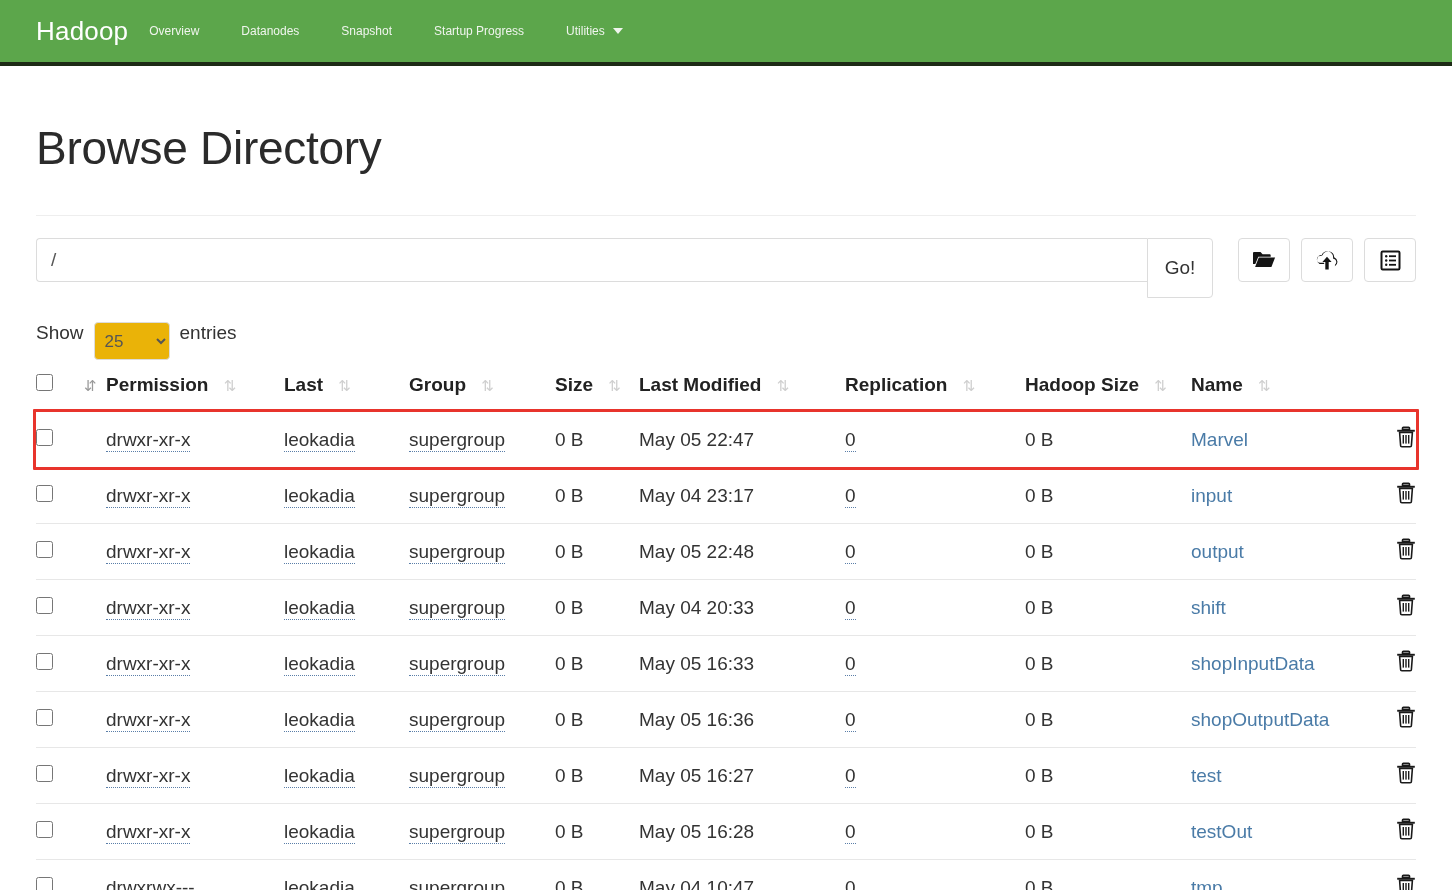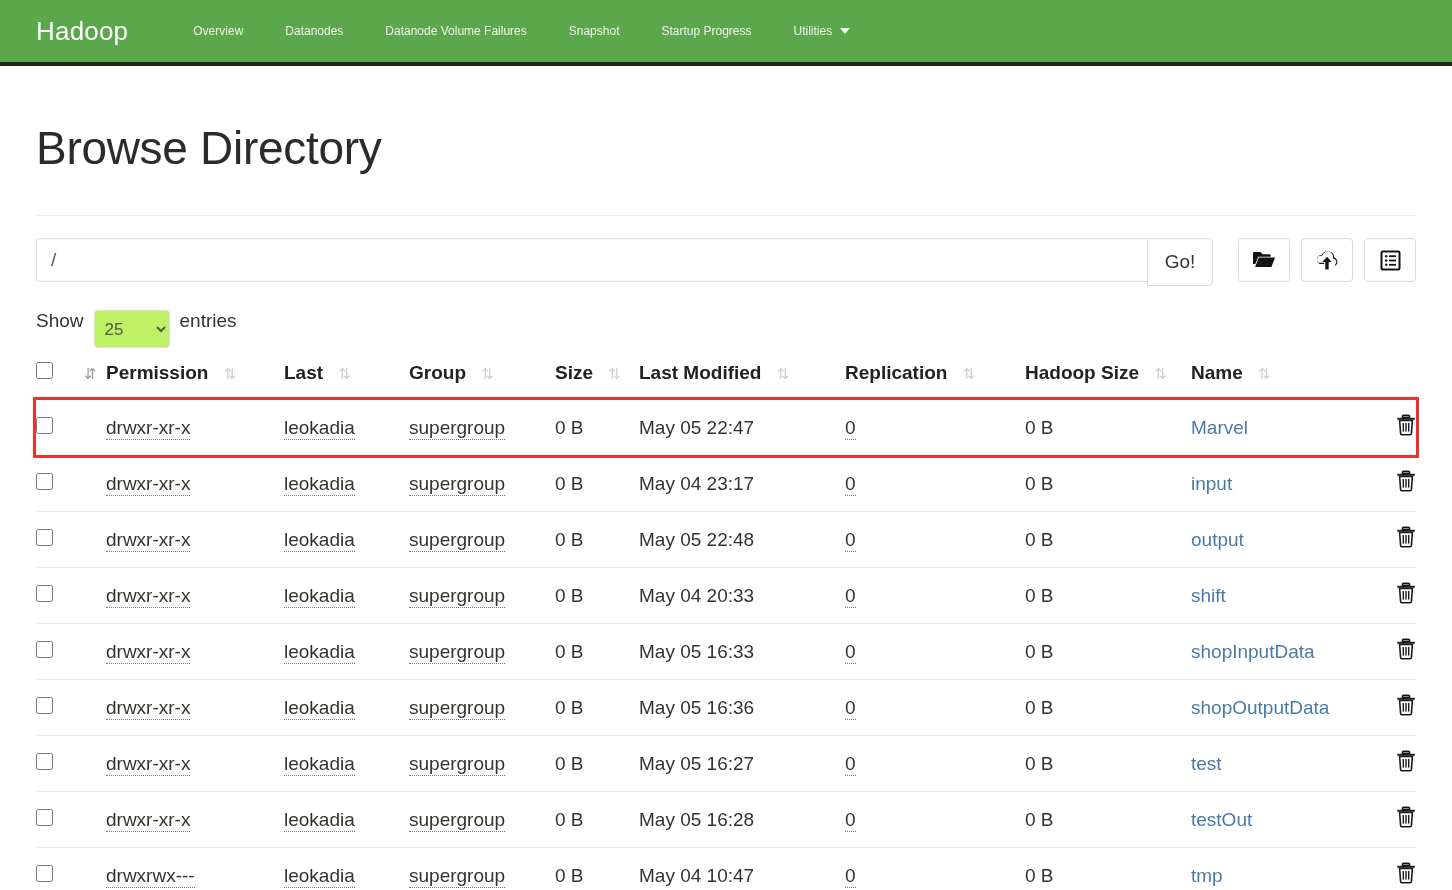--- a/index.html
+++ b/index.html
@@ -19,21 +19,20 @@
     display: flex;
     align-items: center;
     padding-left: 36px;
     white-space: nowrap;
   }
   .brand {
     color: #ffffff;
     font-size: 26px;
     font-weight: 400;
     letter-spacing: .2px;
-    margin-right: 44px;
     text-decoration: none;
   }
   .nav-links { display: flex; align-items: center; }
   .nav-link {
     color: #f0f5ee;
     font-size: 12px;
     text-decoration: none;
     padding: 0 21px;
     display: inline-flex;
     align-items: center;
@@ -84,21 +83,21 @@
     color: #555;
     padding: 6px 14px;
     border: 1px solid #dcdcdc;
     border-right: none;
     border-radius: 4px 0 0 4px;
     background: #fff;
     outline: none;
     font-family: "Liberation Sans", sans-serif;
   }
   .go-btn {
-    height: 48px;
+    height: 60px;
     min-width: 66px;
     font-size: 19px;
     color: #333;
     background: #ffffff;
     border: 1px solid #dcdcdc;
     border-radius: 0 4px 4px 0;
     cursor: pointer;
     font-family: "Liberation Sans", sans-serif;
     text-align: center;
   }
@@ -131,21 +130,21 @@
     color: #333;
   }
   .show-entries { display: flex; align-items: flex-start; gap: 10px; }
   .len-select {
     height: 38px;
     width: 76px;
     font-size: 17px;
     color: #555;
     border: 1px solid #dcdcdc;
     border-radius: 4px;
-    background: #bef264;
+    background: #eab308;
     padding: 2px 6px;
     font-family: "Liberation Sans", sans-serif;
   }
   .search-wrap {
     display: flex;
     align-items: center;
     gap: 10px;
     margin-right: -36px;   
   }
   .search-input {
@@ -247,23 +246,20 @@
 <body>
 
 <div class="navbar">
   <a class="brand" href="#">Hadoop</a>
   <div class="nav-links">
     <a class="nav-link" href="#">
         <span>Overview</span>
       </a>
     <a class="nav-link" href="#">
         <span>Datanodes</span>
-      </a>
-    <a class="nav-link" href="#">
-        <span>Datanode Volume Failures</span>
       </a>
     <a class="nav-link" href="#">
         <span>Snapshot</span>
       </a>
     <a class="nav-link" href="#">
         <span>Startup Progress</span>
       </a>
     <a class="nav-link" href="#">
       <span>Utilities</span>
       <span class="caret"></span>

